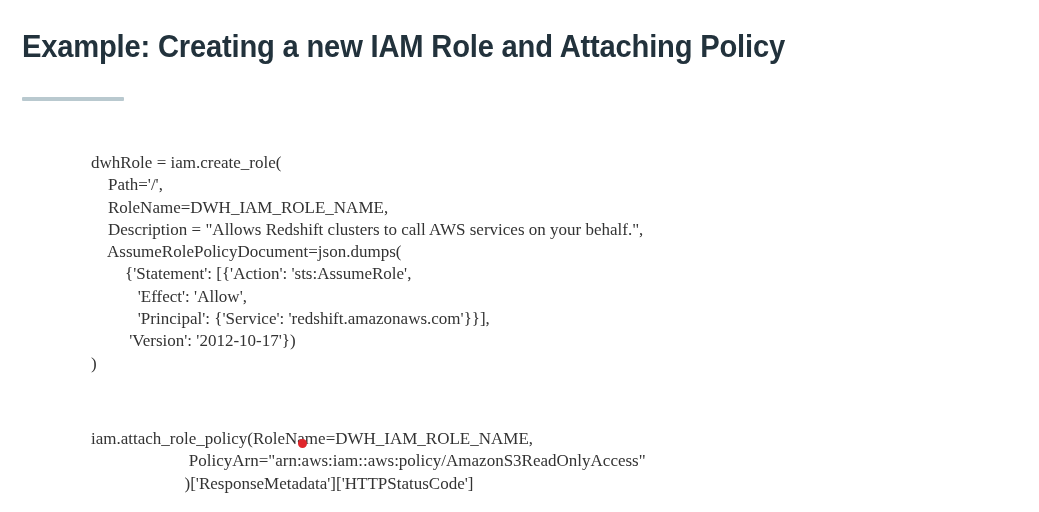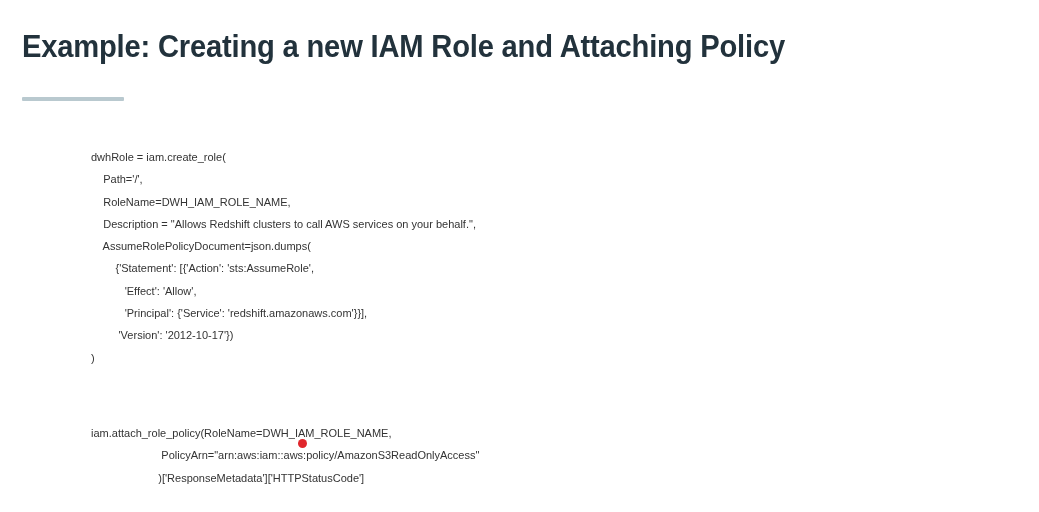--- a/index.html
+++ b/index.html
@@ -40,22 +40,22 @@
     top: 97px;
     width: 102px;
     height: 4px;
     background: #b9c9cf;
     border-radius: 1px;
   }
 
   
   .code-block {
     position: absolute;
-    font-family: Liberation Sans, sans-serif;
-    font-size: 11px;
+    font-family: Liberation Serif, serif;
+    font-size: 17px;
     line-height: 22.3px;
     white-space: pre;
     color: #333333;
   }
   #code-block-1 { left: 91px; top: 135px; }
   #code-block-2 { left: 91px; top: 411px; }
 
   .code-line { height: 22.3px; white-space: pre; }
 
   

